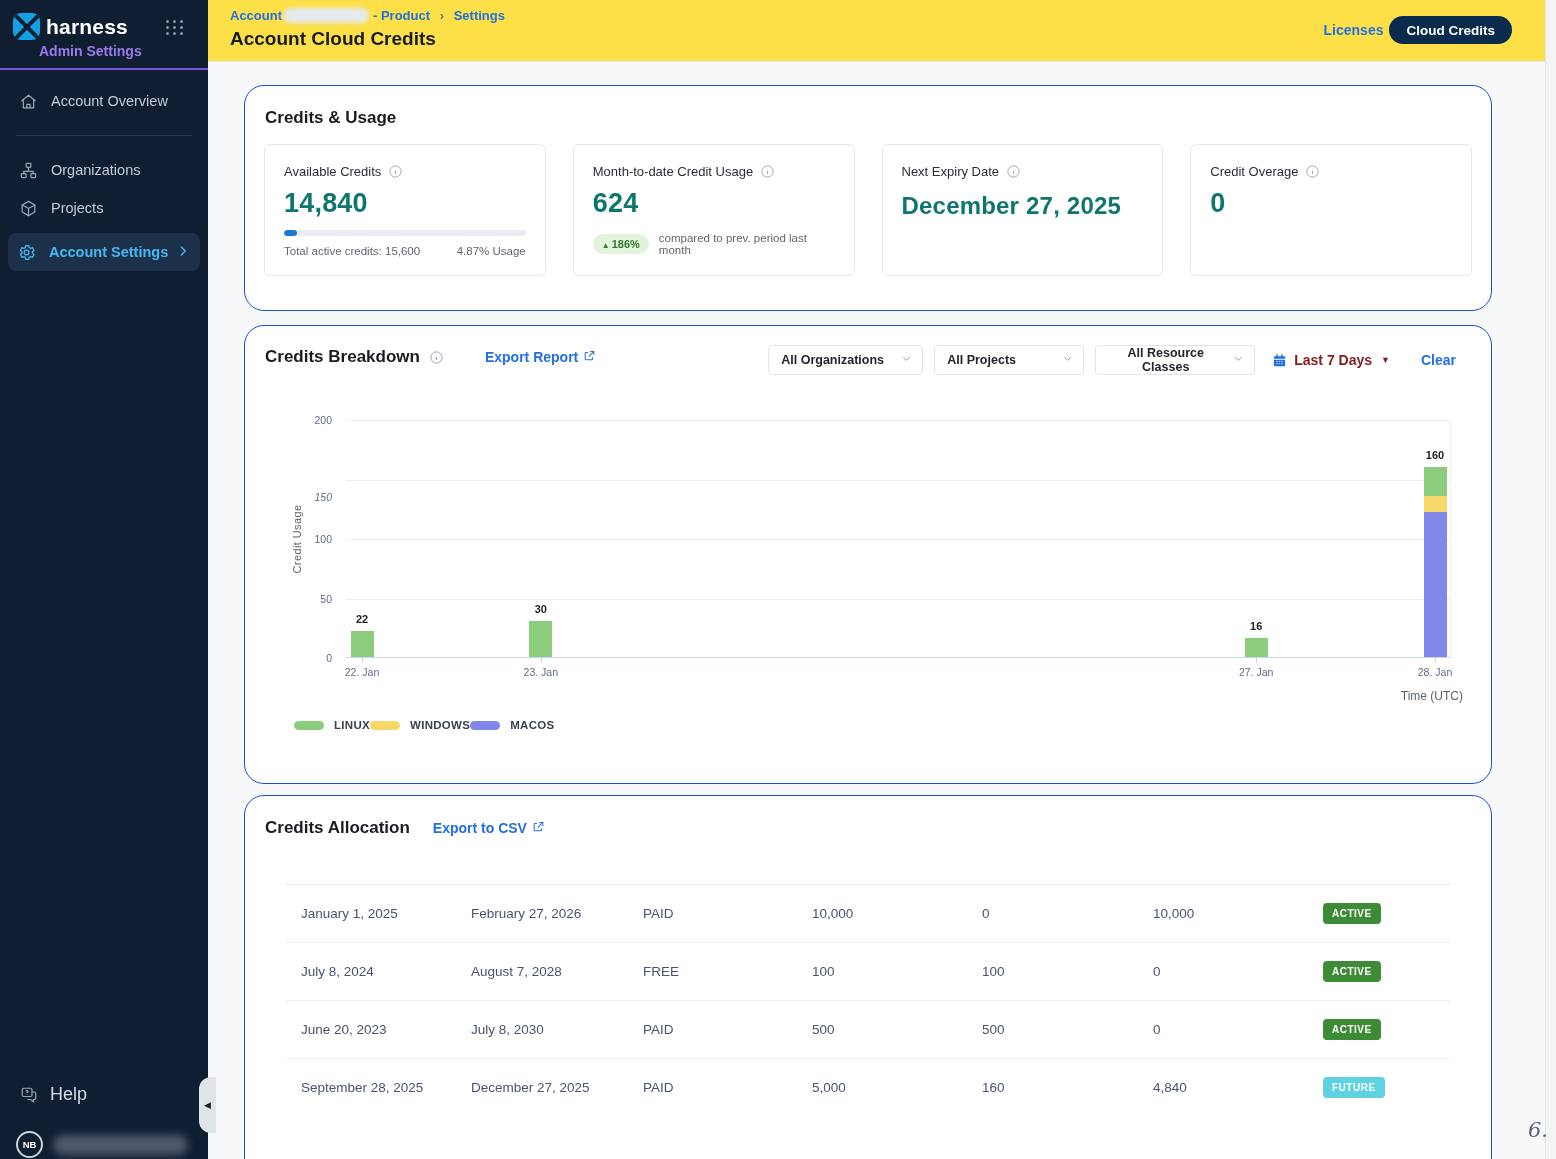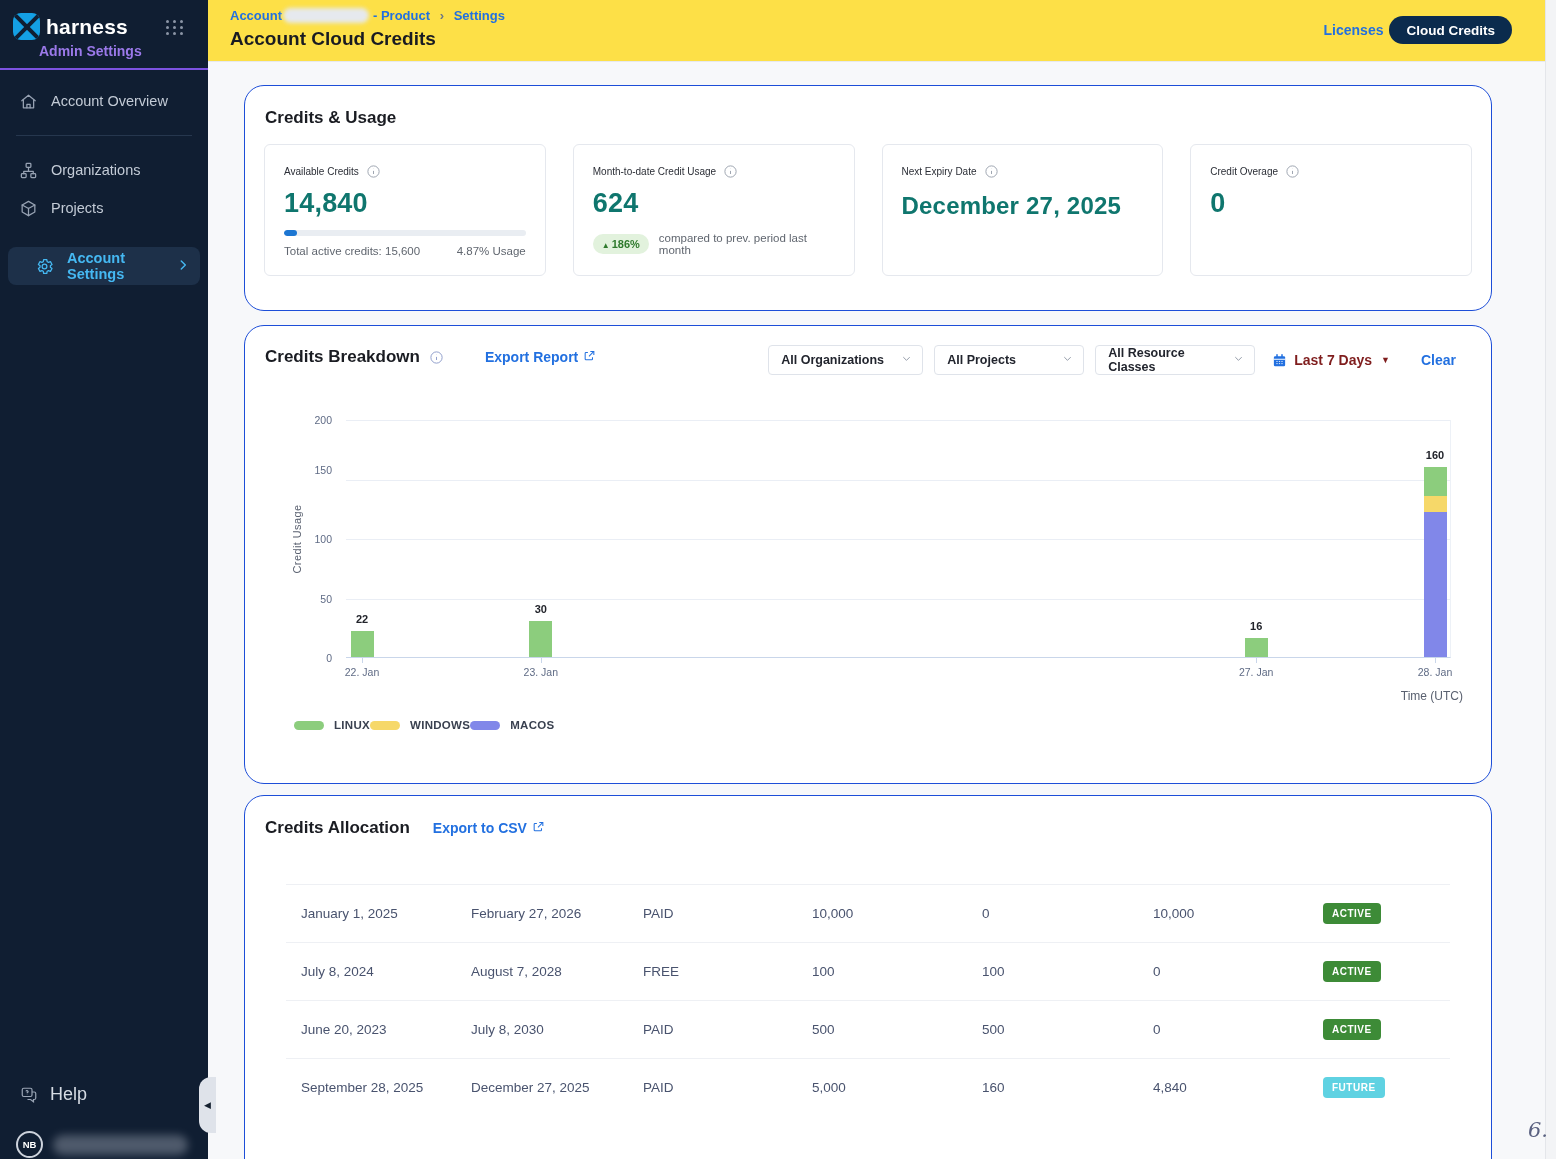--- a/index.html
+++ b/index.html
@@ -21,21 +21,21 @@
   .brand-name { color:#fff; font-size:21px; font-weight:700; margin-left:6px; letter-spacing:.2px; }
   .grid-icon { position:absolute; right:24px; top:20px; display:grid; grid-template-columns:repeat(3,4px); gap:3px; cursor:pointer; }
   .grid-icon i { width:3px; height:3px; border-radius:50%; background:#8b95a6; }
   .brand-sub { color:#9b79ea; font-size:14px; font-weight:700; margin:3px 0 0 39px; }
   .purple-line { height:2px; background:#7c52e0; margin-top:9px; }
   .nav { margin-top:12px; }
   .nav-item { display:flex; align-items:center; height:38px; padding:0 10px 0 19px; color:#c3cbd6; font-size:14.5px; cursor:pointer; }
   .nav-item .nicon { width:19px; height:19px; margin-right:13px; flex:none; color:#97a2b3; }
   .nav-item svg { width:19px; height:19px; stroke:currentColor; fill:none; stroke-width:1.6; stroke-linecap:round; stroke-linejoin:round; }
   .nav-divider { border-top:1px solid #26374e; margin:15px 16px; }
-  .nav-item.active { background:#1d3049; border-radius:8px; margin:20px 8px 0 8px; padding-left:27px; color:#45b8f2; font-weight:700; }
+  .nav-item.active { background:#1d3049; border-radius:8px; margin:6px 8px 0 8px; padding-left:9px; color:#45b8f2; font-weight:700; }
   .nav-item.active .nicon { color:#45b8f2; }
   .nav-item.active .chev { margin-left:auto; color:#45b8f2; }
   .chev svg { width:14px; height:14px; stroke-width:2.4; }
   .help-row { position:absolute; left:20px; top:1084px; display:flex; align-items:center; color:#d6dce4; font-size:18px; cursor:pointer; }
   .help-row .nicon { width:18px; height:18px; margin-right:12px; color:#9aa5b5; }
   .help-row svg { width:18px; height:18px; stroke:currentColor; fill:none; stroke-width:1.6; }
   .avatar-row { position:absolute; left:16px; top:1131px; display:flex; align-items:center; }
   .avatar { width:27px; height:27px; border-radius:50%; border:2px solid #cdd3dc; color:#fff; font-size:9.5px; font-weight:700;
             display:flex; align-items:center; justify-content:center; flex:none; }
   .name-blob { width:135px; height:20px; margin-left:10px; border-radius:10px; background:#828b9a; opacity:.55; filter:blur(4px); }
@@ -50,28 +50,28 @@
   .blur-blob { display:inline-block; width:86px; height:15px; border-radius:8px; background:#e6e9ee; filter:blur(2px); vertical-align:-3px; margin:0 4px 0 1px; }
   .page-title { position:absolute; left:22px; top:28px; font-size:19px; font-weight:700; color:#191b22; }
   .topbar-right { position:absolute; right:44px; top:16px; display:flex; align-items:center; gap:6px; }
   .link { color:#2270e0; font-weight:700; font-size:14px; text-decoration:none; cursor:pointer; }
   .pill-btn { background:#0b2b4d; color:#fff; font-size:13.5px; font-weight:700; border:none; border-radius:15px;
               height:28px; padding:0 17px; cursor:pointer; }
   .scroll-track { position:absolute; right:0; top:0; bottom:0; width:11px; background:#f3f4f6; border-left:1px solid #e4e6ea; z-index:4; }
   
   .panel { position:absolute; left:36px; width:1248px; background:#fff; border:1px solid #1d4ed8; border-radius:20px; }
   #panel-usage { top:85px; height:226px; }
-  #panel-breakdown { top:325px; height:459px; }
+  #panel-breakdown { top:325px; height:459px;text-align:center; }
   #panel-allocation { top:795px; height:430px; }
   .panel-title { font-size:17px; font-weight:700; color:#1a1c22; }
   
   #panel-usage .panel-title { padding:22px 0 0 20px; }
   .cards { display:flex; gap:27px; margin:16px 19px 0 19px; }
   .card { flex:1; border:1px solid #e5e8ee; border-radius:6px; padding:19px 19px 0 19px; height:132px; background:#fff; }
-  .card-label { display:flex; align-items:center; gap:7px; font-size:10px; color:#2b2e36; }
+  .card-label { display:flex; gap:7px; font-size:13px; color:#2b2e36; }
   .info-icon { width:15px; height:15px; flex:none; color:#99a0ac; cursor:pointer; }
   .info-icon svg { width:15px; height:15px; stroke:currentColor; fill:none; stroke-width:1.5; }
   .card-value { font-size:27px; font-weight:700; color:#0f766e; margin-top:9px; letter-spacing:.2px; }
   .card-value.date { font-size:24px; line-height:1.33; margin-top:11px; }
   .progress { height:6px; background:#e9edf2; border-radius:3px; margin-top:11px; position:relative; overflow:hidden; }
   .progress-fill { position:absolute; left:0; top:0; bottom:0; min-width:13px; background:#1c76d2; border-radius:3px; }
   .card-foot { display:flex; justify-content:space-between; font-size:11.5px; color:#60666f; margin-top:9px; }
   .badge-row { display:flex; align-items:center; gap:10px; margin-top:13px; }
   .pct-badge { background:#e2f2dd; color:#2f7a2d; font-size:11px; font-weight:700; border-radius:10px; padding:4px 9px; }
   .pct-badge .arrow { font-size:8px; margin-right:2px; }
@@ -335,21 +335,21 @@
     </div>
 
     <div class="ylabel">Credit Usage</div>
     <div class="chart-wrap" id="chart-plot">
         <div class="ytick" style="top: 232px;">0</div>
         <div class="gridline" style="top: 178.5px;"></div>
         <div class="ytick" style="top: 172.5px;">50</div>
         <div class="gridline" style="top: 119px;"></div>
         <div class="ytick" style="top: 113px;">100</div>
         <div class="gridline" style="top: 59.5px;"></div>
-        <div class="ytick" style="top: 44px;">150</div>
+        <div class="ytick" style="top: 71px; font-style: italic;">150</div>
         <div class="gridline" style="top: 0px;"></div>
         <div class="ytick" style="top: -6px;">200</div>
         <div class="bar-seg" style="left: 4.5px; width: 23px; bottom: 0px; height: 26.18px; background: rgb(140, 205, 125);"></div>
         <div class="bar-label" style="left: 16px; bottom: 32.18px;">22</div>
         <div class="xtick-label" style="left: 16px;">22. Jan</div>
         <div class="xtick-mark" style="left: 16px;"></div>
         <div class="bar-seg" style="left: 183.333px; width: 23px; bottom: 0px; height: 35.7px; background: rgb(140, 205, 125);"></div>
         <div class="bar-label" style="left: 194.833px; bottom: 41.7px;">30</div>
         <div class="xtick-label" style="left: 194.833px;">23. Jan</div>
         <div class="xtick-mark" style="left: 194.833px;"></div>

